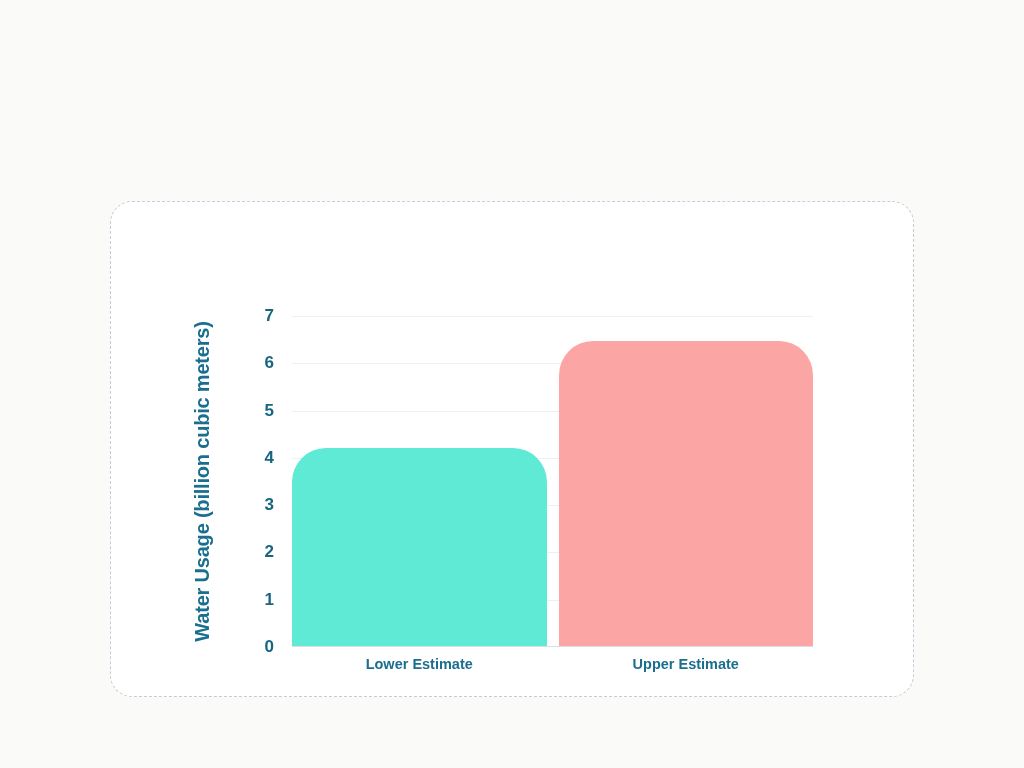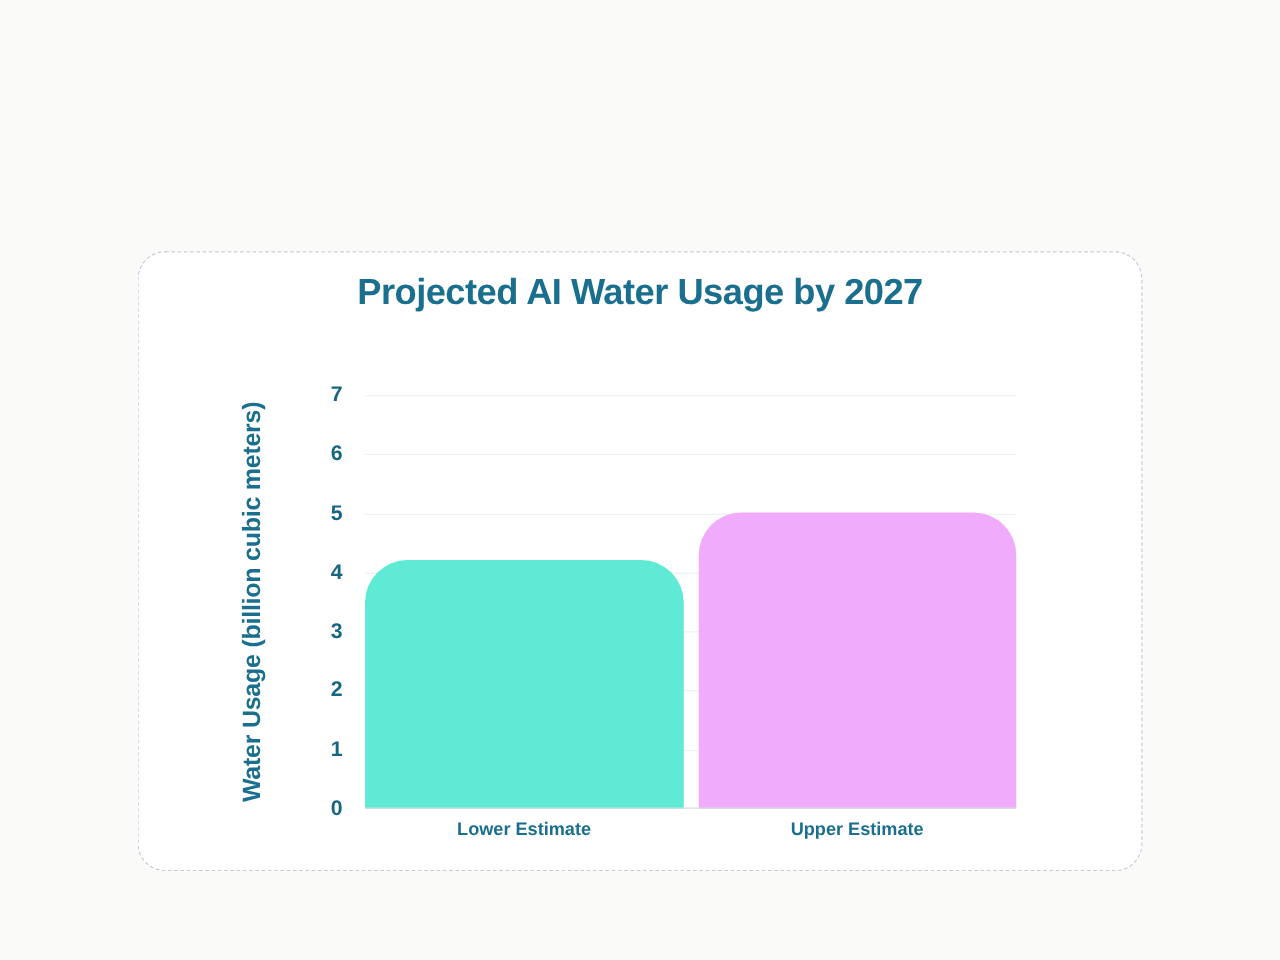--- a/index.html
+++ b/index.html
@@ -118,21 +118,20 @@
     font-weight: bold;
     color: #1A6E8E;
     white-space: nowrap;
   }
 </style>
 </head>
 <body>
 
 <div id="chart-card">
 
-  <div id="chart-title">Projected AI Water Usage by 2027</div>
 
   <div id="y-axis-title">
     <span>Water Usage (billion cubic meters)</span>
   </div>
 
   <div id="plot">
     <div id="gridlines">
         <div class="gridline" style="top: 283.714px;"></div>
         <div class="gridline" style="top: 236.429px;"></div>
         <div class="gridline" style="top: 189.143px;"></div>
@@ -148,20 +147,20 @@
         <div class="ytick" style="top: 189.143px;">3</div>
         <div class="ytick" style="top: 141.857px;">4</div>
         <div class="ytick" style="top: 94.5714px;">5</div>
         <div class="ytick" style="top: 47.2857px;">6</div>
         <div class="ytick" style="top: 0px;">7</div>
       </div>
     <div id="bars">
         <div class="bar" style="left: 0px; width: 254.5px; height: 198.6px; background: #5eead4;">
           <div class="xtick" style="width: 254.5px;">Lower Estimate</div>
         </div>
-        <div class="bar" style="left: 266.5px; width: 254.5px; height: 237px; background: #f0abfc;">
+        <div class="bar" style="left: 266.5px; width: 254.5px; height: 306px; background: #fca5a5;">
           <div class="xtick" style="width: 254.5px;">Upper Estimate</div>
         </div>
       </div>
     <div class="axis-baseline"></div>
   </div>
 
 </div>
 
 </body></html>

